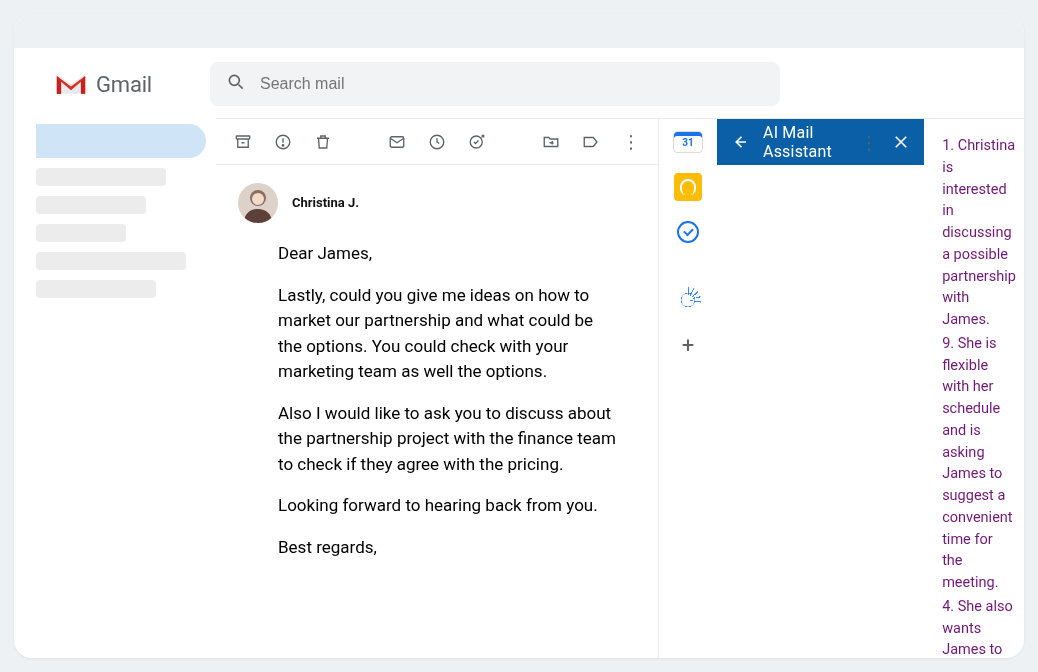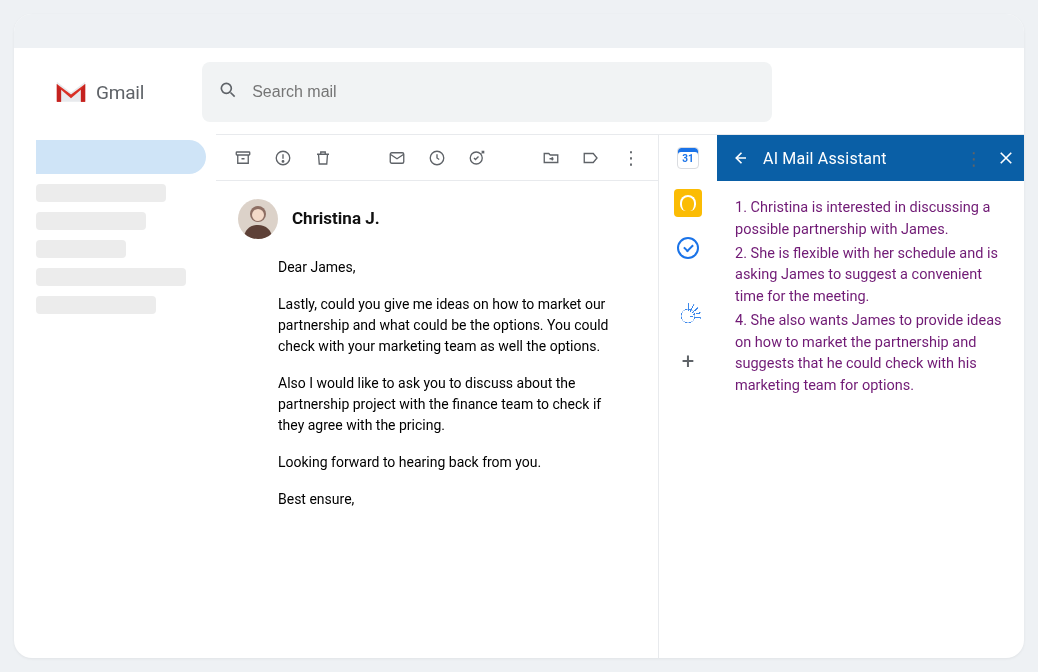--- a/index.html
+++ b/index.html
@@ -8,23 +8,23 @@
     position: absolute; inset: 14px; background: #ffffff; border-radius: 18px;
     box-shadow: 0 1px 3px rgba(0,0,0,.06); overflow: hidden;
   }
   .topband { height: 34px; background: #eef1f4; }
   
   .header {
     display: flex; align-items: center; gap: 24px; padding: 14px 28px 12px 40px;
   }
   .logo-wrap { display:flex; align-items:center; gap:8px; }
   .gmail-logo { width:34px; height:26px; display:inline-block; }
-  .gmail-text { font-size:19px; color:#5f6368; font-weight:400; letter-spacing:-.2px; }
+  .gmail-text { font-size:22px; color:#5f6368; font-weight:400; letter-spacing:-.2px; }
   .search {
-    margin-left: 34px; flex: 0 0 570px; height: 60px; background:#f1f3f4; border-radius:8px;
+    margin-left: 34px; flex: 0 0 570px; height: 44px; background:#f1f3f4; border-radius:8px;
     display:flex; align-items:center; padding:0 16px; color:#5f6368;
   }
   .search input {
     border:none; background:transparent; outline:none; font-size:16px; margin-left:14px;
     color:#5f6368; flex:1;
   }
   
   .main { display:flex; height: calc(100% - 34px - 70px); }
   .sidebar { width: 210px; padding: 6px 10px 0 22px; }
   .nav-item { height:34px; border-radius:0 18px 18px 0; margin-bottom:6px; }
@@ -44,46 +44,46 @@
   .icon-btn { cursor:pointer; color:#5f6368; display:flex; align-items:center; }
   .more-dots { font-size:18px; line-height:1; }
 
   .mail-body { padding: 18px 22px 0 22px; font-size:15px; color:#111; line-height:1.5; }
   .sender-row { display:flex; align-items:center; gap:14px; margin-bottom:18px; }
   .avatar {
     width:40px; height:40px; border-radius:50%; background:#dcd2c9;
     display:flex; align-items:flex-end; justify-content:center; overflow:hidden;
   }
   .avatar svg{width:100%;height:100%}
-  .sender-name { font-weight:700; font-size:17px; }
-  .mail-body p { margin: 0 0 16px 40px; font-size:14px; color:#000; max-width:340px; }
+  .sender-name { font-weight:700; font-size:13px; }
+  .mail-body p { margin: 0 0 16px 40px; font-size:17px; color:#000; max-width:340px; }
   .mail-body p.greeting { margin-left:40px; }
 
   
   .rail { width:58px; display:flex; flex-direction:column; align-items:center; gap:20px; padding-top:12px; }
   .rail-ic { width:24px; height:24px; color:#5f6368; display:flex; align-items:center; justify-content:center; }
   .rail .cal { background:#fff; border:1px solid #dadce0; border-radius:4px; font-size:10px;
-    width:22px; height:22px; display:flex; align-items:center; justify-content:center; color:#1a73e8; font-weight:700;
+    width:30px; height:22px; display:flex; align-items:center; justify-content:center; color:#1a73e8; font-weight:700;
     box-shadow: inset 0 4px 0 #1a73e8;
   }
   .rail .bulb { width:28px; height:28px; background:#fbbc04; border-radius:4px; position:relative; }
   .rail .bulb::after{content:"";position:absolute;inset:6px;border:2px solid #fff;border-radius:50% 50% 40% 40%; border-bottom:none;}
   .rail .tasks { width:22px; height:22px; border:2px solid #1a73e8; border-radius:50%; position:relative; }
   .rail .tasks::after{content:"";position:absolute;width:7px;height:4px;border-left:2px solid #1a73e8;border-bottom:2px solid #1a73e8;transform:rotate(-45deg);left:5px;top:5px;}
   .rail .spark { width:26px; height:26px; border-radius:50%;
     background: radial-gradient(circle, transparent 35%, #1a73e8 36%, #1a73e8 38%, transparent 39%),
                 conic-gradient(#1a73e8 0 6deg, transparent 6deg 24deg, #1a73e8 24deg 30deg, transparent 30deg 48deg,
                                #1a73e8 48deg 54deg, transparent 54deg 72deg, #1a73e8 72deg 78deg, transparent 78deg 96deg,
                                #1a73e8 96deg 102deg, transparent 102deg 360deg);
     opacity:.85;
   }
   .rail .plus { font-size:22px; color:#5f6368; }
 
   
-  .assistant { width:312px; display:flex; flex-direction:column; }
+  .assistant { width:312px; display:flex; }
   .assistant-hdr {
     height:46px; background:#0a5fa6; color:#fff; display:flex; align-items:center;
     gap:14px; padding:0 14px; font-size:16px; letter-spacing:.2px;
   }
   .assistant-hdr .spacer{flex:1}
   .assistant-hdr svg{width:18px;height:18px;stroke:#fff}
   .assistant-hdr .title{font-weight:400}
   .assistant-content { padding: 16px 18px; font-size:14.5px; color:#701a75; line-height:1.5; }
   .assistant-content div { margin-bottom:2px; }
 </style>
@@ -195,21 +195,21 @@
                   <path d="M6 40c0-9 6-14 14-14s14 5 14 14z" fill="#5d4037"></path>
                   <circle cx="20" cy="16" r="6" fill="#f3d9c8"></circle>
                 </svg>
             </div>
             <div class="sender-name">Christina J.</div>
           </div>
           <p class="greeting">Dear James,</p>
           <p>Lastly, could you give me ideas on how to market our partnership and what could be the options. You could check with your marketing team as well the options.</p>
           <p>Also I would like to ask you to discuss about the partnership project with the finance team to check if they agree with the pricing.</p>
           <p>Looking forward to hearing back from you.</p>
-          <p>Best ensure,</p>
+          <p>Best regards,</p>
         </div>
       </div>
 
       <div class="rail">
         <div class="rail-ic cal">31</div>
         <div class="rail-ic bulb"></div>
         <div class="rail-ic tasks"></div>
         <div class="rail-ic" style="height:4px"></div>
         <div class="rail-ic spark"></div>
         <div class="rail-ic plus">+</div>
@@ -227,20 +227,20 @@
           <span class="spacer"></span>
           <span class="icon-btn" style="font-size:18px">⋮</span>
           <span class="icon-btn">
             <svg viewBox="0 0 24 24" fill="none" stroke="#fff" stroke-width="2.2">
                 <path d="M5 5l14 14M19 5L5 19"></path>
               </svg>
           </span>
         </div>
         <div class="assistant-content">
           <div>1. Christina is interested in discussing a possible partnership with James.</div>
-          <div>2. She is flexible with her schedule and is asking James to suggest a convenient time for the meeting.</div>
+          <div>9. She is flexible with her schedule and is asking James to suggest a convenient time for the meeting.</div>
           <div>4. She also wants James to provide ideas on how to market the partnership and suggests that he could check with his marketing team for options.</div>
         </div>
       </div>
 
     </div>
   </div>
 </div>
 
 </body></html>

